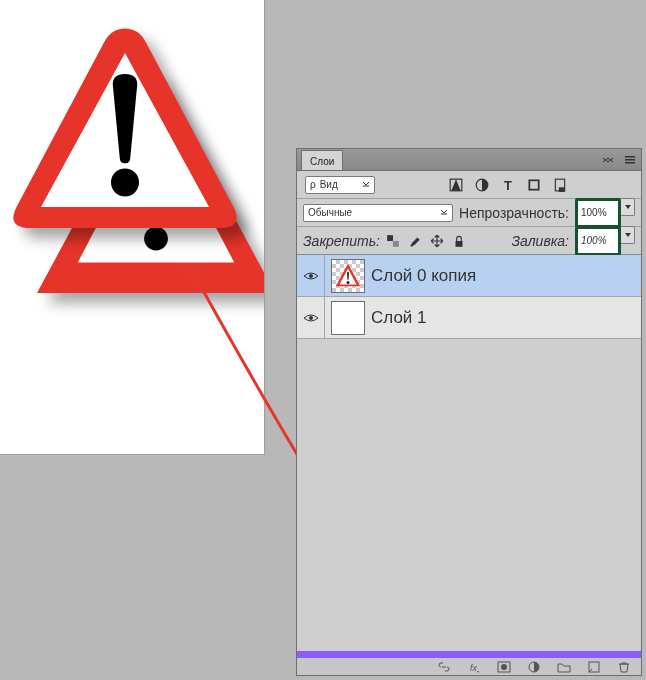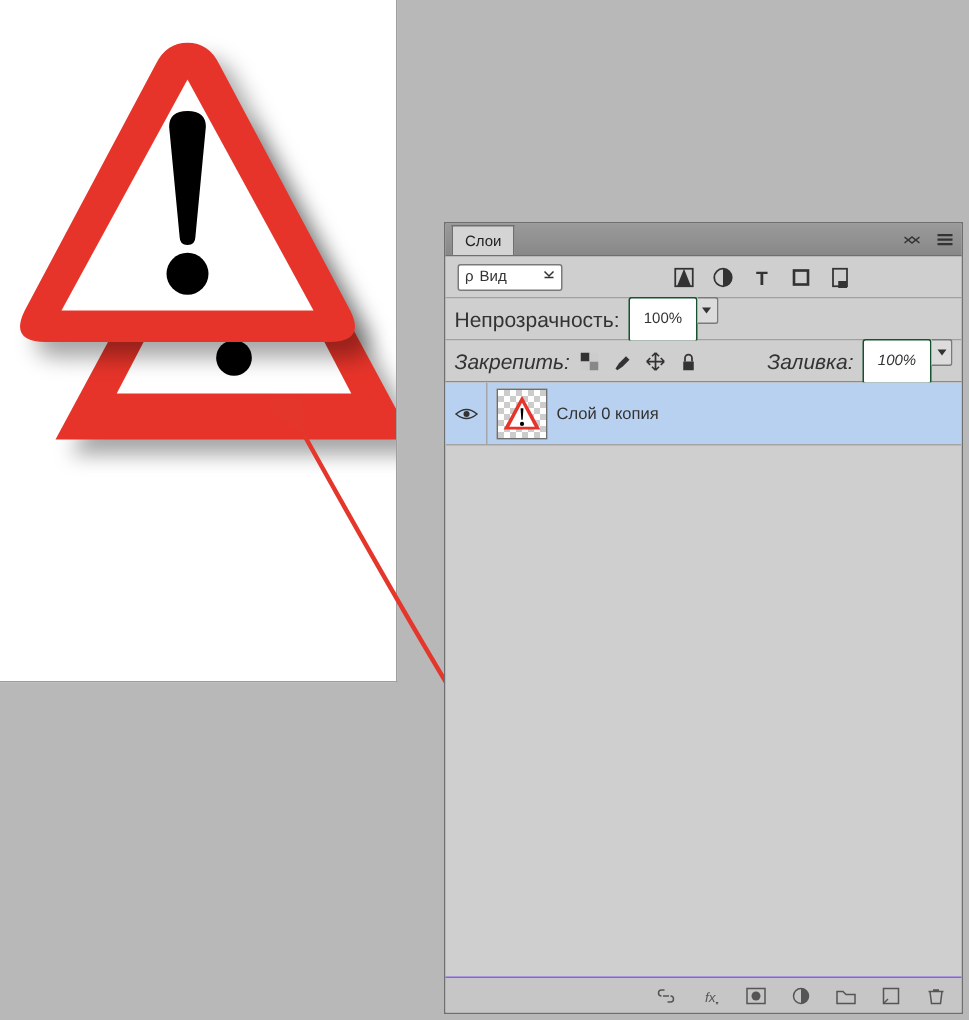--- a/index.html
+++ b/index.html
@@ -88,22 +88,22 @@
     padding: 0 4px;
     font-size: 10px;
     gap: 4px;
     border-radius: 2px;
   }
   .select .down { margin-left:auto; }
   .search-sel { width: 70px; margin-left:2px; }
   .blend-sel { flex:1; min-width:0; }
   .pct-box {
     width: 46px; height: 30px;
-    background: #fff; border: 1px solid #14532d;
-    display: flex; align-items:center; justify-content:center;
+    background: #fff; border: 3px solid #14532d;
+    display: flex; align-items:center; justify-content:flex-start;
     padding: 0 3px; font-size: 10px; gap:2px;
     border-radius:2px;
   }
   .mini-drop {
     width:14px; height:18px;
     border:1px solid #7a7a7a; border-left:none;
     background:#dcdcdc; display:flex; align-items:center; justify-content:center;
     border-radius:0 2px 2px 0;
   }
 
@@ -135,27 +135,27 @@
     position:absolute; inset:0;
     background-image:
       linear-gradient(45deg,#ccc 25%,transparent 25%),
       linear-gradient(-45deg,#ccc 25%,transparent 25%),
       linear-gradient(45deg,transparent 75%,#ccc 75%),
       linear-gradient(-45deg,transparent 75%,#ccc 75%);
     background-size:8px 8px;
     background-position:0 0,0 4px,4px -4px,-4px 0;
   }
   .thumb svg { position:absolute; inset:0; }
-  .layer-name { font-size:11px; }
+  .layer-name { font-size:17px; }
 
   
   .panel-footer {
     height: 24px;
     background:#c6c6c6;
-    border-top:1px solid #8b5cf6;
+    border-top:7px solid #8b5cf6;
     display:flex; align-items:center; justify-content:flex-end;
     gap:16px; padding:0 10px;
     color:#555;
   }
   .panel-footer span { width:14px; height:14px; display:flex; align-items:center; justify-content:center; }
 
   
   .arrow-svg { position:absolute; top:265px; left:180px; width:170px; height:270px; pointer-events:none; }
   .annotation {
     position:absolute;
@@ -262,20 +262,28 @@
       <span>
           <svg viewBox="0 0 12 12">
             <rect x="2" y="1" width="8" height="10" fill="none" stroke="#333"></rect>
             <rect x="5" y="8" width="5" height="4" fill="#333"></rect>
           </svg>
         </span>
     </div>
   </div>
 
   <div class="panel-row">
+    <div class="select blend-sel">
+      <span>Обычные</span>
+      <span class="down">
+        <svg width="8" height="8" viewBox="0 0 8 8">
+            <path d="M1 2 L4 5 L7 2 M1 6 L7 6" stroke="#333" fill="none"></path>
+          </svg>
+      </span>
+    </div>
     <span class="lbl">Непрозрачность:</span>
     <div style="display:flex">
       <div class="pct-box">
         <span>100%</span>
       </div>
       <div class="mini-drop">
         <svg width="8" height="8" viewBox="0 0 8 8">
             <path d="M1 2 L4 6 L7 2 Z" fill="#333"></path>
           </svg>
       </div>
@@ -339,20 +347,34 @@
             <path d="M17 4 L30 28 L4 28 Z" fill="#e7342a"></path>
             <path d="M17 9 L26 26 L8 26 Z" fill="#fff"></path>
             <path d="M16 13 L18 13 L17.5 21 L16.5 21 Z" fill="#000"></path>
             <circle cx="17" cy="24" r="1.5" fill="#000"></circle>
           </svg>
       </div>
       <span class="layer-name">Слой 0 копия</span>
     </div>
 
 
+    <div class="layer-row">
+      <div class="eye-cell">
+        <svg width="16" height="12" viewBox="0 0 16 12">
+            <path d="M1 6 Q8 0 15 6 Q8 12 1 6 Z" fill="none" stroke="#333"></path>
+            <circle cx="8" cy="6" r="2" fill="#333"></circle>
+          </svg>
+      </div>
+      <div class="thumb">
+        <svg viewBox="0 0 34 34">
+            <rect width="34" height="34" fill="#fff"></rect>
+          </svg>
+      </div>
+      <span class="layer-name">Слой 1</span>
+    </div>
 
   </div>
 
   <div class="panel-footer">
     <span>
         <svg viewBox="0 0 14 14">
           <path d="M4 7 a2 2 0 0 1 0-4 h2 M10 7 a2 2 0 0 1 0 4 h-2 M5 7 h4" stroke="#555" fill="none"></path>
         </svg>
       </span>
     <span>

